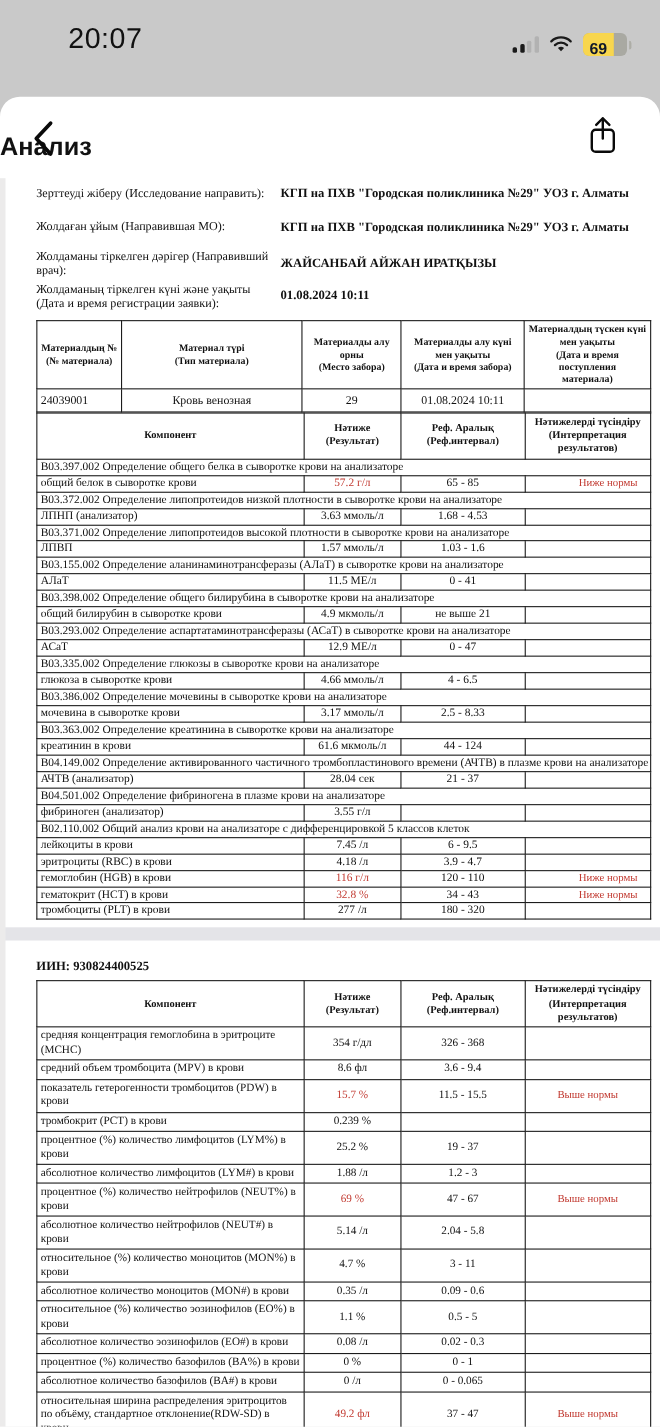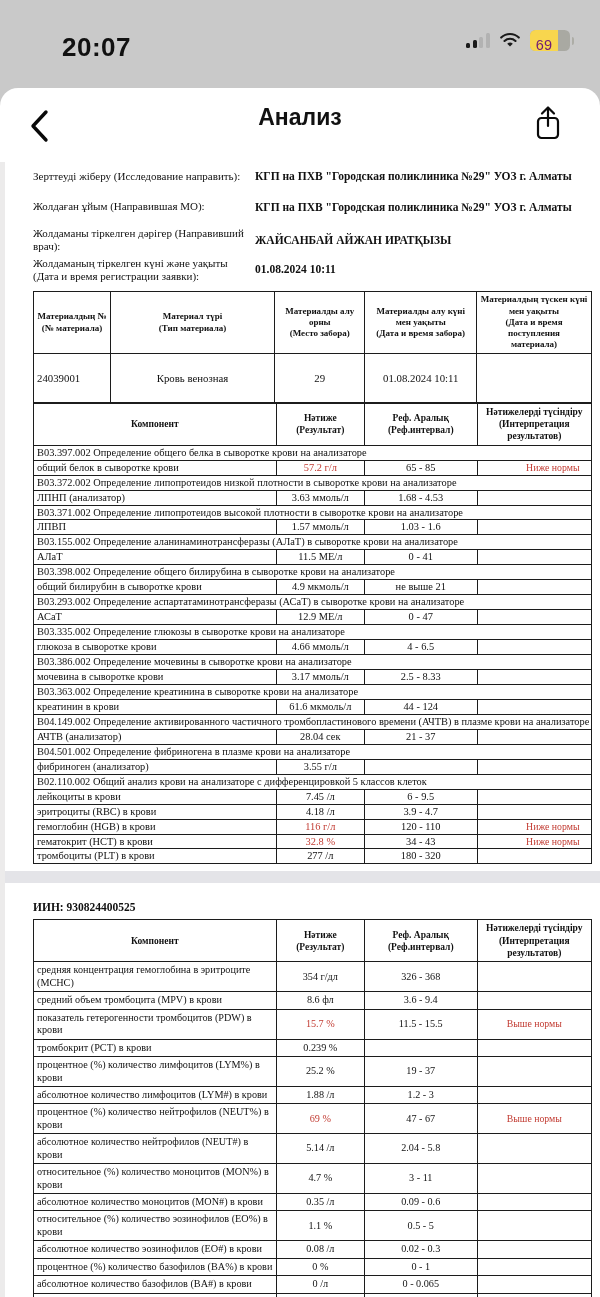--- a/index.html
+++ b/index.html
@@ -1,37 +1,37 @@
 <!DOCTYPE html>
 <html style="--red: #c23b32; --bat: #f8d64e;"><head>
 <meta charset="utf-8">
 <style>
   * { margin:0; padding:0; box-sizing:border-box; }
   html,body { width:600px; height:1297px; overflow:hidden; background:#c9c9c9;
               font-family:"Liberation Sans", sans-serif; color:#111; }
 
   
   .statusbar { position:relative; height:88px; background:#c9c9c9; }
-  .time { position:absolute; left:62px; top:32px; font-size:26px; font-weight:700; letter-spacing:.5px; }
+  .time { position:absolute; left:62px; top:20px; font-size:26px; font-weight:400; letter-spacing:.5px; }
   .sicons { position:absolute; right:26px; top:30px; display:flex; align-items:center; gap:9px; }
   .cell-bars { display:flex; align-items:flex-end; gap:2.5px; height:15px; }
   .cell-bars i { display:block; width:4px; border-radius:1.5px; background:#1a1a1a; }
   .cell-bars i:nth-child(1){height:5px;} .cell-bars i:nth-child(2){height:8px;}
   .cell-bars i:nth-child(3){height:11px;background:#b2b2b2;} .cell-bars i:nth-child(4){height:15px;background:#b2b2b2;}
   .battery { position:relative; width:40px; height:21px; border-radius:5.5px; background:#a9a9a2; overflow:hidden; }
   .battery .fill { position:absolute; left:0; top:0; bottom:0; width:72%; background:var(--bat,#f8d64e); }
-  .battery .num { position:absolute; left:0; top:4px; width:72%; height:100%; display:flex; align-items:center; justify-content:center; font-size:14.5px; font-weight:400; color:#701a75; }
+  .battery .num { position:absolute; left:0; top:4px; width:72%; height:100%; display:flex; align-items:center; justify-content:center; font-size:14.5px; font-weight:700; color:#0f172a; }
   .bat-nub { width:2.5px; height:8px; background:#adada6; border-radius:0 2px 2px 0; margin-left:-7px; }
 
   
   .sheet { position:absolute; top:88px; left:0; right:0; bottom:0; background:#fff;
            border-radius:18px 18px 0 0; overflow:hidden; }
   .navbar { position:relative; height:74px; }
   .back-btn { position:absolute; left:28px; top:16px; width:40px; height:44px; display:flex; align-items:center; cursor:pointer; }
-  .nav-title { text-align:center; padding-top:16px; font-size:23px; font-weight:700; }
+  .nav-title { padding-top:32px; font-size:23px; font-weight:700; }
   .share-btn { position:absolute; right:30px; top:12px; width:44px; height:48px; display:flex; align-items:center; justify-content:center; cursor:pointer; }
 
   
   .viewer { position:absolute; top:74px; left:0; right:0; bottom:0; background:#fff;
             font-family:"Liberation Serif", serif; }
   .edge { position:absolute; left:0; top:0; bottom:0; width:5px; background:#ecebeb; }
   .page { padding-left:33px; padding-right:8px; }
   .page1 { padding-top:8px; }
   .page-gap { height:12px; background:#e4e4e8; margin-top:7px; }
   .page2 { padding-top:18px; }
@@ -39,21 +39,21 @@
   .info-row { display:flex; align-items:center; }
   .info-row .lbl { width:221px; font-size:11px; line-height:1.22; }
   .info-row .val { flex:1; font-weight:700; font-size:11.5px; padding-left:1px; line-height:1.15; }
   .mb16{margin-bottom:17px;} .mb14{margin-bottom:13px;} .mb2{margin-bottom:3px;} .mb8{margin-bottom:8px;}
 
   table.doc { width:559px; border-collapse:collapse; table-layout:fixed; }
   table.doc th, table.doc td { border:1px solid #1c1c1c; vertical-align:middle; }
   th { white-space:pre-line; font-weight:700; }
 
   .mat th { font-size:9px; text-align:center; padding:2px 2px; line-height:1.25; }
-  .mat td { font-size:10.8px; text-align:center; padding:18px 3px; height:17px; }
+  .mat td { font-size:10.8px; text-align:center; padding:4px 3px; height:17px; }
   .mat td:first-child { text-align:left; }
   .mat .c1{width:13.8%;} .mat .c2{width:29.4%;} .mat .c3{width:16.2%;} .mat .c4{width:20%;} .mat .c5{width:20.6%;}
 
   .res-table thead th { font-size:9.5px; text-align:center; padding:2px; line-height:1.3; }
   .res-table .hcomp{width:43.5%;} .res-table .hres{width:15.8%;margin-left:14px;} .res-table .href{width:20.2%;} .res-table .hint{width:20.5%;}
   .res-table td { font-size:10.4px; }
   .res-table td.comp { text-align:left; }
   .res-table td.res, .res-table td.ref, .res-table td.interp { text-align:center; }
   .res-table td.section { text-align:left; }
   .t1 td { padding:1px 3px; line-height:1.15; }

